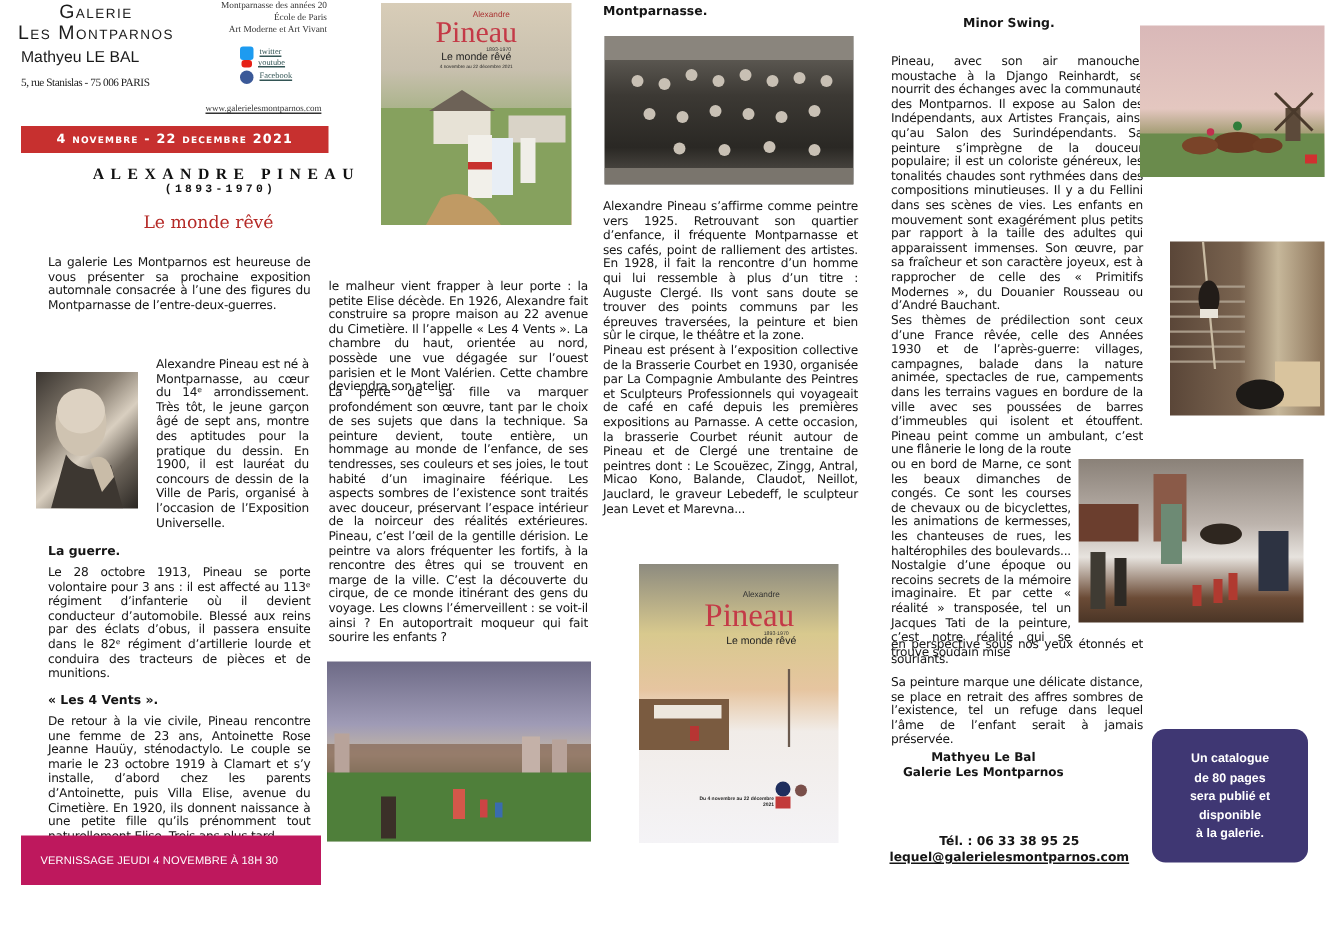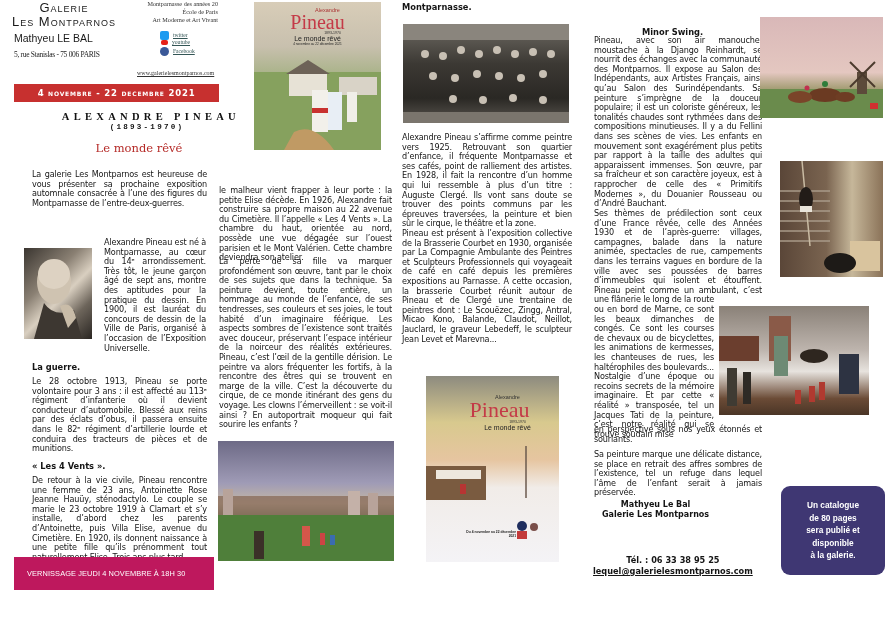--- a/index.html
+++ b/index.html
@@ -14,21 +14,21 @@
     .tagline { left: 130px; top: 0px; width: 88px; font-family: "Liberation Serif", serif; font-size: 6.2px; line-height: 8px; text-align: right; color: #333; }
     .social { left: 160px; top: 30px; font-family: "Liberation Serif", serif; font-size: 5.6px; line-height: 10px; }
     .social a { color: #355; text-decoration: underline; display: flex; align-items: center; gap: 4px; }
     .ico { display: inline-block; width: 10px; height: 9px; border-radius: 2px; }
     .website { left: 137px; top: 70px; font-family: "Liberation Serif", serif; font-size: 6px; color: #333; text-decoration: underline; }
     .date-banner { left: 14px; top: 84px; width: 205px; height: 18px; background: #c7302f; color: #fff; font-family: "DejaVu Sans", sans-serif; font-weight: bold; font-size: 8.5px; letter-spacing: 0.8px; display: flex; align-items: center; justify-content: center; font-variant: small-caps; }
     .artist-name { left: 14px; top: 111px; width: 226px; text-align: right; font-family: Liberation Serif, serif; font-weight: bold; font-size: 10.5px; letter-spacing: 4.3px; color: #111; }
     .artist-dates { left: 14px; top: 123px; width: 226px; text-align: center; font-family: Liberation Mono, monospace; font-weight: bold; font-size: 7.6px; letter-spacing: 2.2px; color: #111; padding-left: 40px; }
     .subtitle { left: 14px; top: 141px; width: 226px; text-align: center; font-family: "DejaVu Serif", serif; font-size: 11.5px; color: #b52a27; padding-left: 24px; }
     .vernissage { left: 14px; top: 557px; width: 200px; height: 33px; background: #be185d; color: #fff; font-family: "Liberation Sans", sans-serif; font-size: 7.4px; display: flex; align-items: center; padding-left: 13px; letter-spacing: 0.1px; }
-    .catalogue { left: 768px; top: 486px; width: 104px; height: 89px; background: #3f3773; border-radius: 9px; color: #fff; font-family: "Liberation Sans", sans-serif; font-weight: bold; font-size: 8.3px; line-height: 12.5px; display: flex; align-items: center; justify-content: center; text-align: center; white-space: pre-line; margin-left: 13px; }
+    .catalogue { left: 768px; top: 486px; width: 104px; height: 89px; background: #3f3773; border-radius: 9px; color: #fff; font-family: "Liberation Sans", sans-serif; font-weight: bold; font-size: 8.3px; line-height: 12.5px; display: flex; align-items: center; justify-content: center; text-align: center; white-space: pre-line; }
     .img { position: absolute; overflow: hidden; }
     .contact { left: 593px; top: 555px; font-family: "DejaVu Sans", sans-serif; font-size: 8.2px; line-height: 11px; color: #151515; }
     .contact .email { text-decoration: underline; font-weight: bold; display: block; }
     .contact .tel { font-weight: bold; display: block; }
     .signature { left: 602px; top: 500px; font-family: "DejaVu Sans", sans-serif; font-weight: bold; font-size: 8px; line-height: 9.5px; color: #151515; }
   </style>
 </head>
 <body>
 
 <div class="abs gallery-name">
@@ -167,21 +167,21 @@
   </svg>
   <div class="abs" style="left:0;top:18px;width:133px;text-align:center;">
     <div style="font-family:'Liberation Sans',sans-serif;font-size:5.5px;color:#333;margin-left:30px;">Alexandre</div>
     <div style="font-family:'Liberation Serif',serif;font-size:22px;line-height:20px;color:#c43a47;margin-left:14px;">Pineau</div>
     <div style="font-family:'Liberation Sans',sans-serif;font-size:3.5px;color:#333;margin-left:50px;">1893-1970</div>
     <div style="font-family:'Liberation Sans',sans-serif;font-size:7px;color:#222;margin-left:30px;">Le monde rêvé</div>
   </div>
   <div class="abs" style="left:40px;top:154px;width:50px;text-align:right;font-family:'Liberation Sans',sans-serif;font-size:3.3px;font-weight:bold;color:#222;">Du 4 novembre au 22 décembre 2021</div>
 </div>
 
-<div class="abs bold-head" style="left:594px;top:27px;padding-left:48px;">Minor Swing.</div>
+<div class="abs bold-head" style="left:594px;top:10px;padding-left:48px;">Minor Swing.</div>
 <div class="abs txt" style="left:594px;top:36px;width:168px;">Pineau, avec son air manouche, moustache à la Django Reinhardt, se nourrit des échanges avec la communauté des Montparnos. Il expose au Salon des Indépendants, aux Artistes Français, ainsi qu’au Salon des Surindépendants. Sa peinture s’imprègne de la douceur populaire; il est un coloriste généreux, les tonalités chaudes sont rythmées dans des compositions minutieuses. Il y a du Fellini dans ses scènes de vies. Les enfants en mouvement sont exagérément plus petits par rapport à la taille des adultes qui apparaissent immenses. Son œuvre, par sa fraîcheur et son caractère joyeux, est à rapprocher de celle des « Primitifs Modernes », du Douanier Rousseau ou d’André Bauchant.</div>
 <div class="abs txt" style="left:594px;top:209px;width:168px;">Ses thèmes de prédilection sont ceux d’une France rêvée, celle des Années 1930 et de l’après-guerre: villages, campagnes, balade dans la nature animée, spectacles de rue, campements dans les terrains vagues en bordure de la ville avec ses poussées de barres d’immeubles qui isolent et étouffent. Pineau peint comme un ambulant, c’est une flânerie le long de la route</div>
 <div class="abs txt" style="left:594px;top:305px;width:120px;">ou en bord de Marne, ce sont les beaux dimanches de congés. Ce sont les courses de chevaux ou de bicyclettes, les animations de kermesses, les chanteuses de rues, les haltérophiles des boulevards... Nostalgie d’une époque ou recoins secrets de la mémoire imaginaire. Et par cette « réalité » transposée, tel un Jacques Tati de la peinture, c’est notre réalité qui se trouve soudain mise</div>
 <div class="abs txt" style="left:594px;top:425px;width:168px;">en perspective sous nos yeux étonnés et souriants.</div>
 <div class="abs txt" style="left:594px;top:450px;width:168px;">Sa peinture marque une délicate distance, se place en retrait des affres sombres de l’existence, tel un refuge dans lequel l’âme de l’enfant serait à jamais préservée.</div>
 
 <div class="abs signature">
   <div>Mathyeu Le Bal</div>
   <div>Galerie Les Montparnos</div>
 </div>

